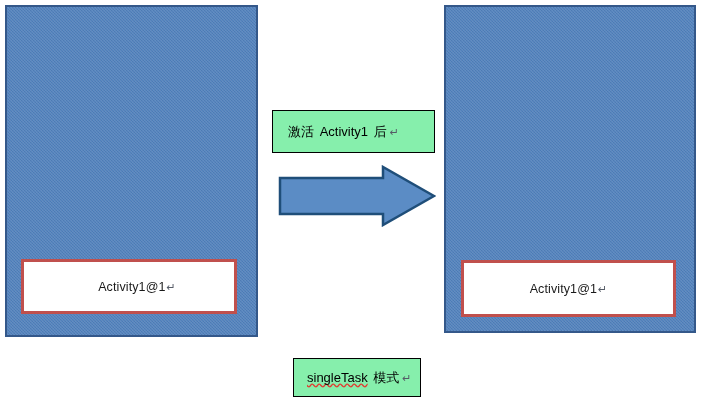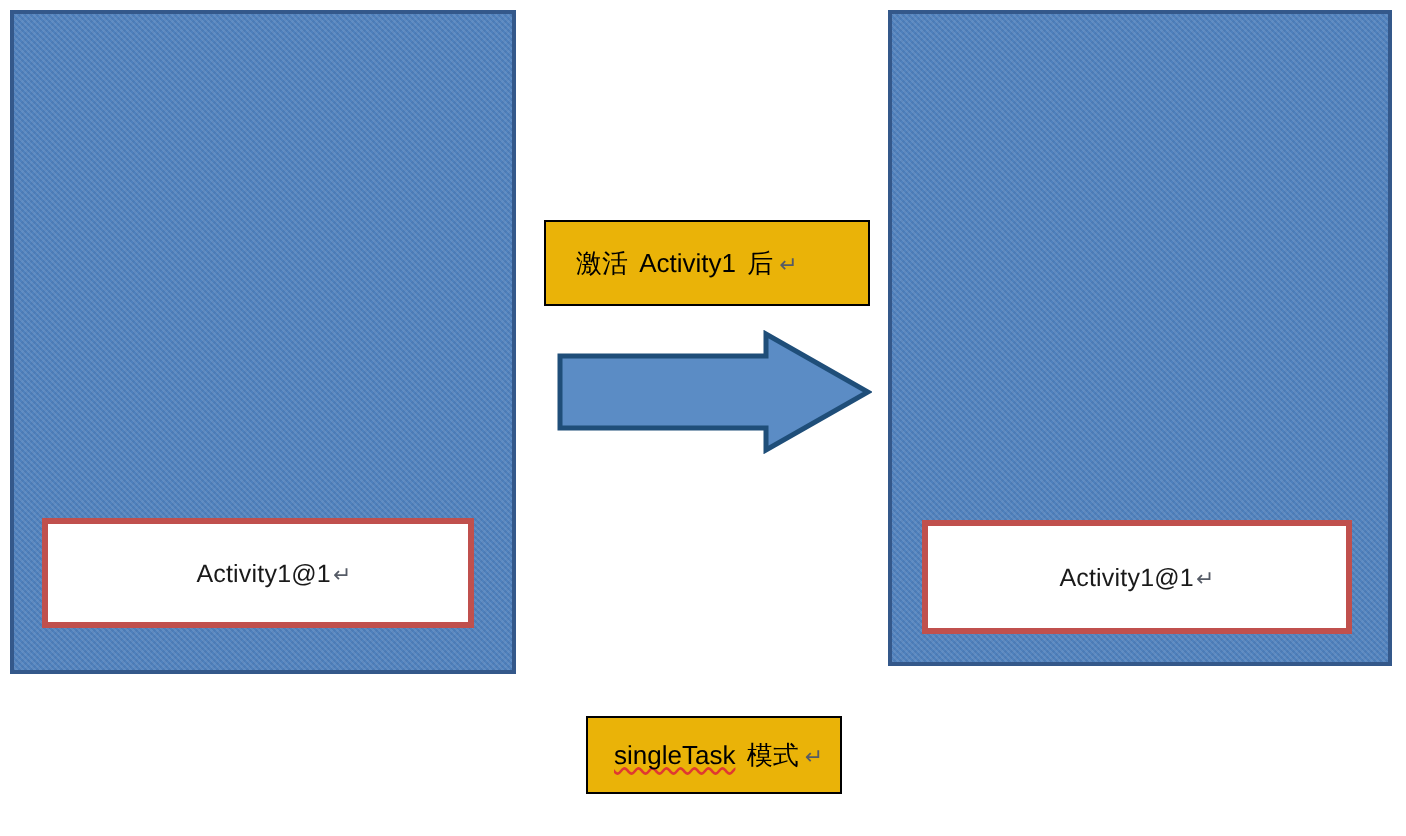--- a/index.html
+++ b/index.html
@@ -63,21 +63,21 @@
   #activity-left-bottom { left: 21px;  top: 259px; width: 216px; height: 55px; }
   #activity-left-top .activity-label,
   #activity-left-bottom .activity-label { transform: translateX(8px); }
 
   #activity-right       { left: 461px; top: 260px; width: 215px; height: 57px; }
 
   
   .note-box {
     position: absolute;
     box-sizing: border-box;
-    background: #eab308;
+    background: #86efac;
     border: 1px solid #000000;
     display: flex;
     align-items: center;
   }
   .note-text {
     font-size: 13px;
     color: #000000;
     white-space: nowrap;
     padding-left: 13px;
   }

